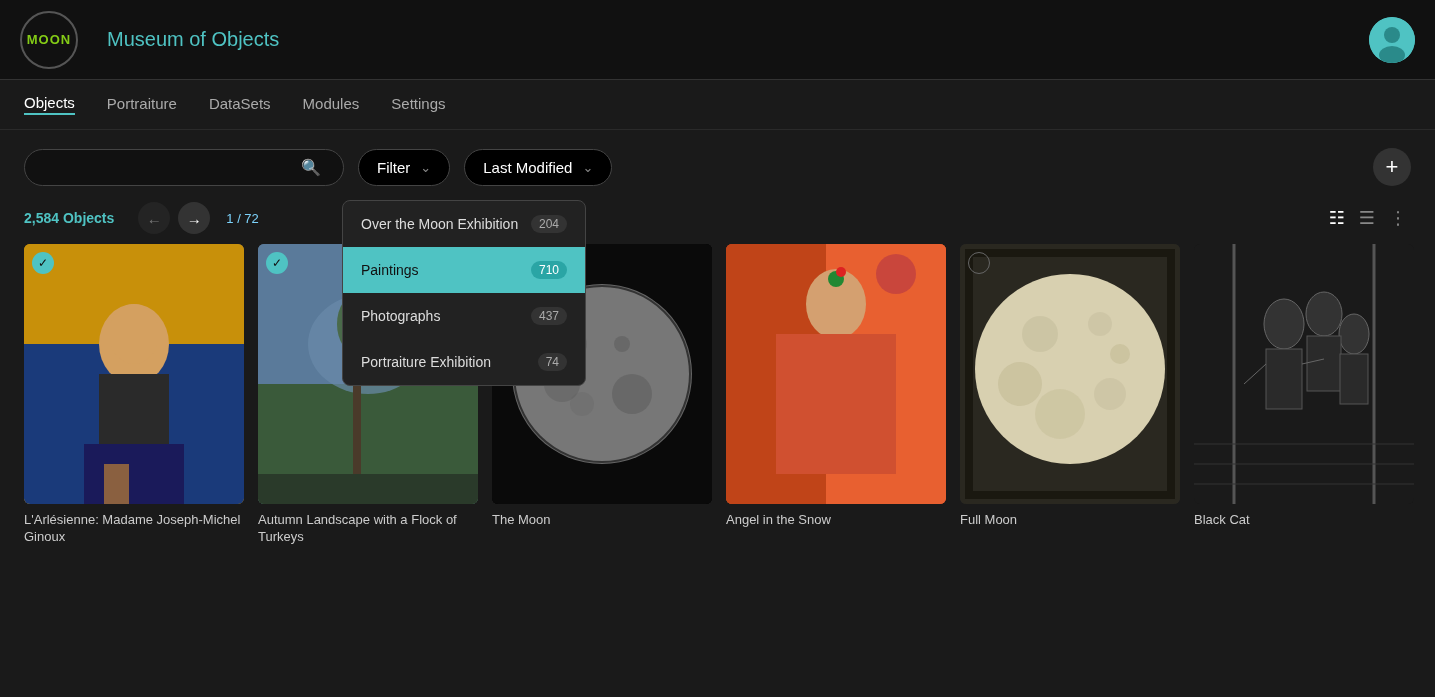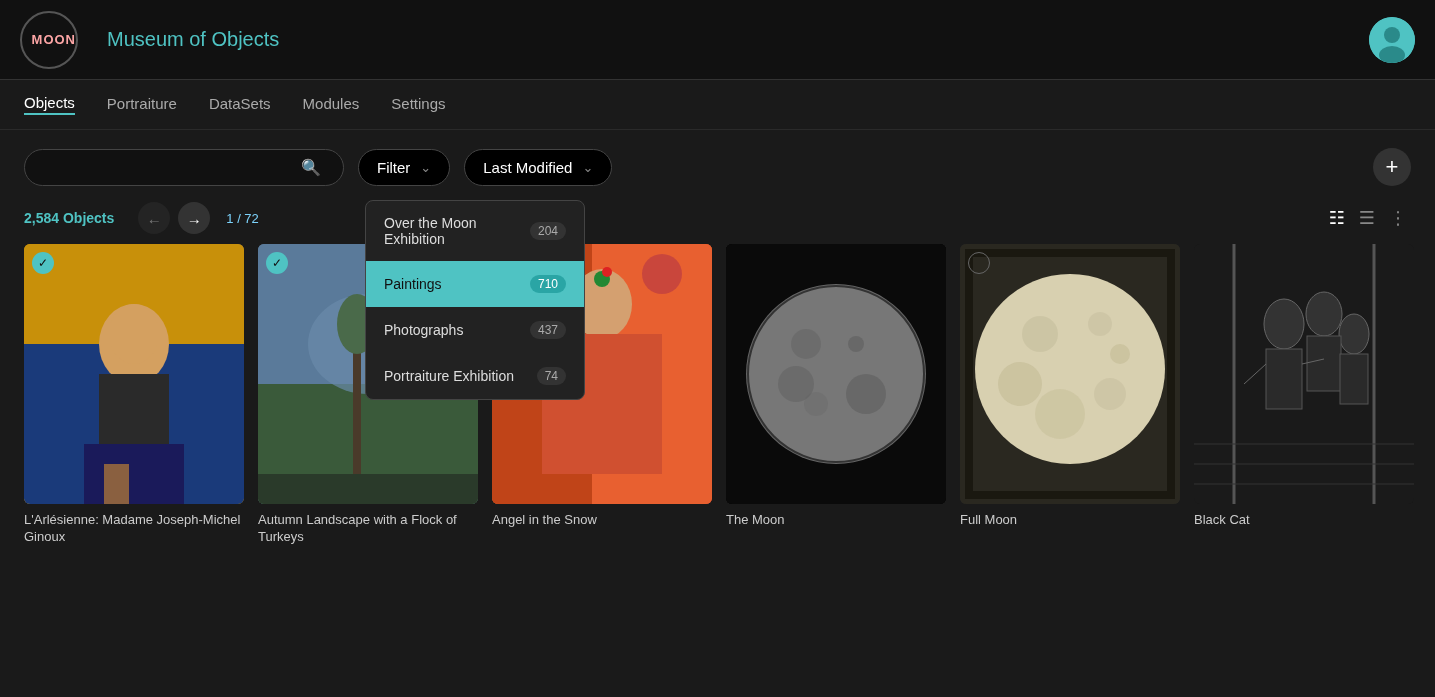--- a/index.html
+++ b/index.html
@@ -21,24 +21,24 @@
       padding: 0 20px;
       border-bottom: 1px solid #333;
     }
     .logo-circle {
       width: 58px;
       height: 58px;
       border-radius: 50%;
       border: 2px solid #555;
       display: flex;
       align-items: center;
-      justify-content: flex-end;
+      justify-content: center;
       font-size: 13px;
       font-weight: bold;
-      color: #fca5a5;
+      color: #84cc16;
       letter-spacing: 1px;
       flex-shrink: 0;
     }
     .header-title {
       color: #4fc3c3;
       font-size: 20px;
       font-weight: 400;
       margin-left: 29px;
     }
     .header-spacer { flex: 1; }
@@ -135,24 +135,23 @@
     }
 
     
     .filter-dropdown {
       position: absolute;
       top: 70px;
       left: 342px;
       background: #222;
       border: 1px solid #444;
       border-radius: 8px;
-      width: 220px;
+      width: 244px;
       z-index: 100;
       overflow: hidden;
-      margin-left: 23px;
     }
     .filter-item {
       display: flex;
       align-items: center;
       justify-content: space-between;
       padding: 14px 18px;
       font-size: 14px;
       color: #ddd;
       cursor: pointer;
     }
@@ -381,60 +380,60 @@
         <ellipse cx="110" cy="100" rx="60" ry="50" fill="#6a8aaa" opacity="0.7"></ellipse>
         <rect x="95" y="100" width="8" height="140" fill="#4a3a2a"></rect>
         <ellipse cx="99" cy="80" rx="20" ry="30" fill="#4a6a4a"></ellipse>
         <rect x="0" y="230" width="220" height="30" fill="#2a3a2a"></rect>
       </svg>
     </div>
     <div class="card-label">Autumn Landscape with a Flock of Turkeys</div>
   </div>
 
   <div class="card">
+    <div class="card-img" style="background:#111;">
+      <svg viewBox="0 0 220 260" xmlns="http://www.w3.org/2000/svg">
+        <rect width="220" height="260" fill="#0a0a0a"></rect>
+        <circle cx="110" cy="130" r="90" fill="#666"></circle>
+        <circle cx="110" cy="130" r="88" fill="#777"></circle>
+
+        <circle cx="80" cy="100" r="15" fill="#666" opacity="0.6"></circle>
+        <circle cx="140" cy="150" r="20" fill="#5a5a5a" opacity="0.5"></circle>
+        <circle cx="90" cy="160" r="12" fill="#6a6a6a" opacity="0.4"></circle>
+        <circle cx="130" cy="100" r="8" fill="#5a5a5a" opacity="0.5"></circle>
+        <circle cx="70" cy="140" r="18" fill="#5a5a5a" opacity="0.4"></circle>
+        <ellipse cx="110" cy="130" rx="88" ry="88" fill="none" stroke="#333" stroke-width="2"></ellipse>
+
+        <rect x="0" y="0" width="220" height="20" fill="#0a0a0a"></rect>
+        <rect x="0" y="240" width="220" height="20" fill="#0a0a0a"></rect>
+        <rect x="0" y="0" width="10" height="260" fill="#0a0a0a"></rect>
+        <rect x="210" y="0" width="10" height="260" fill="#0a0a0a"></rect>
+      </svg>
+    </div>
+    <div class="card-label">The Moon</div>
+  </div>
+
+  <div class="card">
     <div class="card-img painting-angel">
       <svg viewBox="0 0 220 260" xmlns="http://www.w3.org/2000/svg">
         <rect width="220" height="260" fill="#c44020"></rect>
         <rect x="0" y="0" width="100" height="260" fill="#c04418"></rect>
         <rect x="100" y="0" width="120" height="260" fill="#e86030"></rect>
         <ellipse cx="110" cy="60" rx="30" ry="35" fill="#d4a070"></ellipse>
         <rect x="50" y="90" width="120" height="140" fill="#d05030"></rect>
         <circle cx="170" cy="30" r="20" fill="#c04040" opacity="0.8"></circle>
 
         <circle cx="110" cy="35" r="8" fill="#228833"></circle>
         <circle cx="115" cy="28" r="5" fill="#dd2222"></circle>
       </svg>
     </div>
     <div class="card-label">Angel in the Snow</div>
   </div>
 
   <div class="card">
-    <div class="card-img" style="background:#111;">
-      <svg viewBox="0 0 220 260" xmlns="http://www.w3.org/2000/svg">
-        <rect width="220" height="260" fill="#0a0a0a"></rect>
-        <circle cx="110" cy="130" r="90" fill="#666"></circle>
-        <circle cx="110" cy="130" r="88" fill="#777"></circle>
-
-        <circle cx="80" cy="100" r="15" fill="#666" opacity="0.6"></circle>
-        <circle cx="140" cy="150" r="20" fill="#5a5a5a" opacity="0.5"></circle>
-        <circle cx="90" cy="160" r="12" fill="#6a6a6a" opacity="0.4"></circle>
-        <circle cx="130" cy="100" r="8" fill="#5a5a5a" opacity="0.5"></circle>
-        <circle cx="70" cy="140" r="18" fill="#5a5a5a" opacity="0.4"></circle>
-        <ellipse cx="110" cy="130" rx="88" ry="88" fill="none" stroke="#333" stroke-width="2"></ellipse>
-
-        <rect x="0" y="0" width="220" height="20" fill="#0a0a0a"></rect>
-        <rect x="0" y="240" width="220" height="20" fill="#0a0a0a"></rect>
-        <rect x="0" y="0" width="10" height="260" fill="#0a0a0a"></rect>
-        <rect x="210" y="0" width="10" height="260" fill="#0a0a0a"></rect>
-      </svg>
-    </div>
-    <div class="card-label">The Moon</div>
-  </div>
-
-  <div class="card">
     <div class="card-img full-moon-bg">
       <div class="card-check" style="background:transparent; border:1px solid #666;"></div>
       <svg viewBox="0 0 220 260" xmlns="http://www.w3.org/2000/svg">
         <rect width="220" height="260" fill="#2a2820"></rect>
 
         <circle cx="110" cy="125" r="95" fill="#d8d0b0"></circle>
 
         <circle cx="80" cy="90" r="18" fill="#c8c0a0" opacity="0.7"></circle>
         <circle cx="140" cy="80" r="12" fill="#c8c0a0" opacity="0.6"></circle>
         <circle cx="60" cy="140" r="22" fill="#c0b890" opacity="0.5"></circle>

